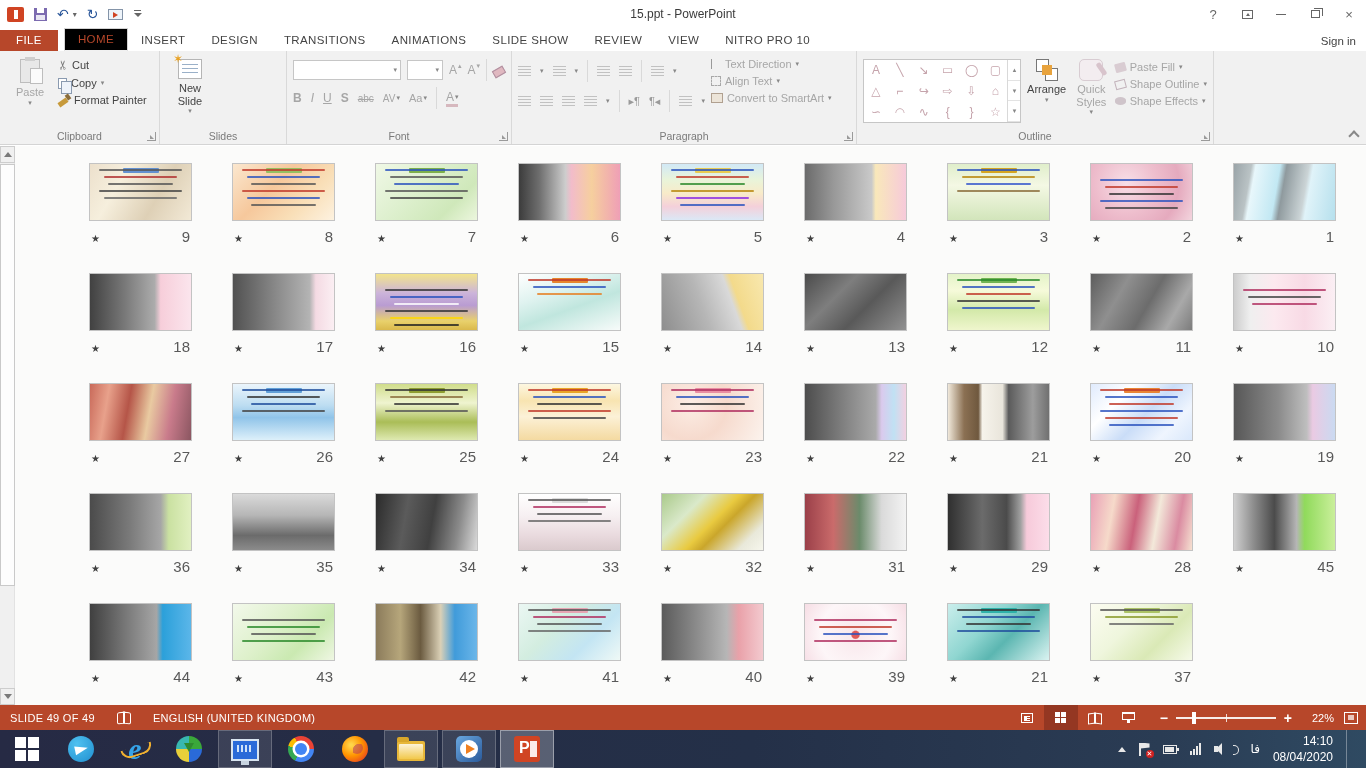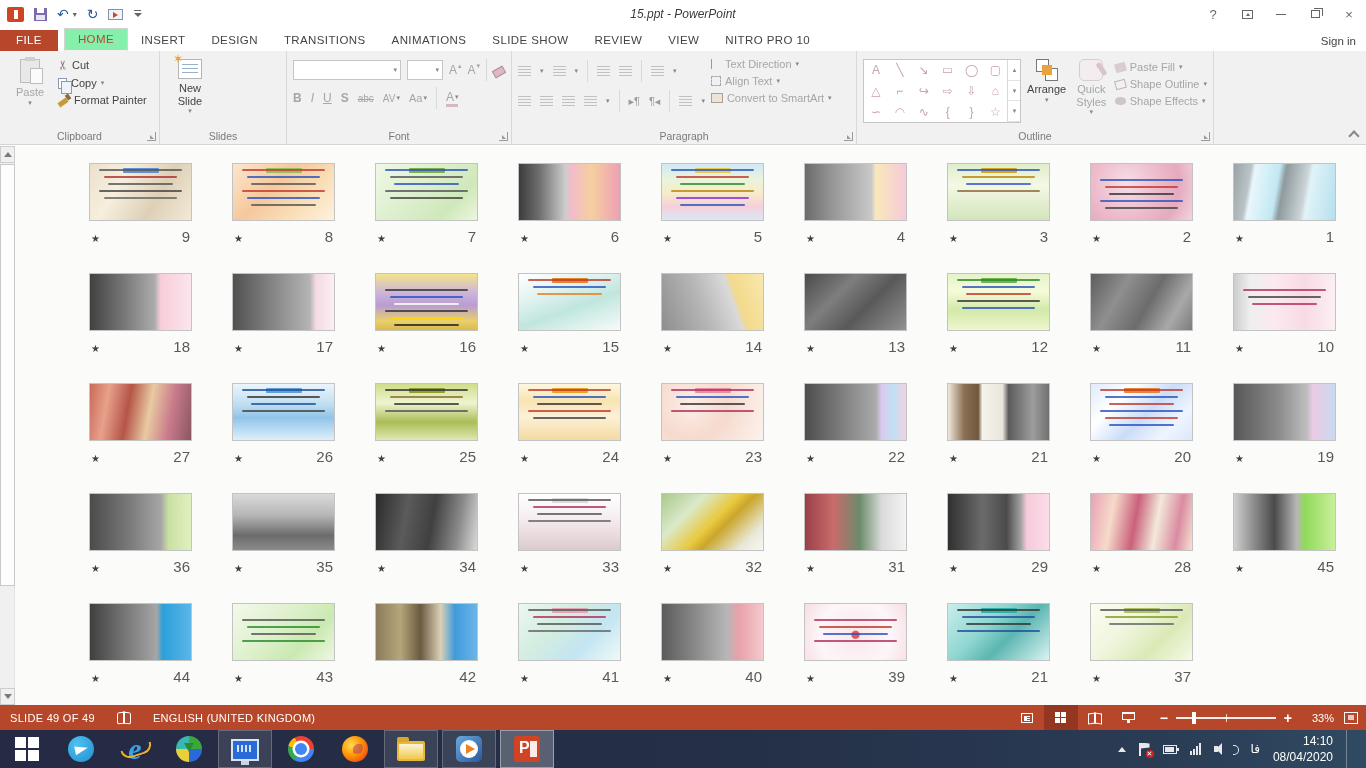--- a/index.html
+++ b/index.html
@@ -14,34 +14,34 @@
   .floppy { width:13px; height:13px; background:#7c6bb0; position:relative; }
   .floppy::before { content:""; position:absolute; left:3px; top:0; width:7px; height:5px; background:#fff; }
   .floppy::after { content:""; position:absolute; left:2px; bottom:1px; width:9px; height:5px; background:#e8e6f2; }
   .qat-glyph { color:#2b579a; font-size:14px; line-height:1; }
   .qat-dd { font-size:8px; color:#666; margin-left:-6px; }
   .mini-monitor { width:15px; height:11px; border:1px solid #8494a8; background:#eef4fa; position:relative; }
   .mini-monitor::after { content:""; position:absolute; left:4px; top:2px; border-left:5px solid #d04423; border-top:3px solid transparent; border-bottom:3px solid transparent; }
   .qat-more { width:10px; height:10px; position:relative; }
   .qat-more::before { content:""; position:absolute; top:1px; left:1px; width:7px; height:1px; background:#666; }
   .qat-more::after { content:""; position:absolute; top:4px; left:1px; border-left:4px solid transparent; border-right:4px solid transparent; border-top:4px solid #666; }
-  .win-title { position:absolute; left:0; right:0; text-align:center; font-size:12px; color:#3b3b3b; pointer-events:none;font-style:italic; }
+  .win-title { position:absolute; left:0; right:0; text-align:center; font-size:12px; color:#3b3b3b; pointer-events:none; }
   .win-controls { position:absolute; right:0; top:0; height:28px; display:flex; align-items:center; gap:0; }
   .wc { width:34px; height:22px; display:flex; align-items:center; justify-content:center; color:#666; font-size:13px; }
   .wc .bar { width:10px; height:1px; background:#666; }
   .wc .rest { width:9px; height:8px; border:1px solid #666; position:relative; background:#fff; }
   .wc .rest::before { content:""; position:absolute; left:2px; top:-3px; width:8px; height:7px; border:1px solid #666; border-left:none; border-bottom:none; }
   .wc .ribopt { width:11px; height:9px; border:1px solid #666; position:relative; }
   .wc .ribopt::after { content:""; position:absolute; left:3px; top:2px; border-left:2px solid transparent; border-right:2px solid transparent; border-bottom:3px solid #666; }
 
   
   .tabstrip { position:absolute; left:0; top:28px; width:1366px; height:23px; background:#fff; display:flex; align-items:flex-end; }
   .tab { padding:4px 13px 5px 13px; font-size:11.5px; letter-spacing:.4px; color:#444; }
   .tab.file { background:#b7472a; color:#fff; padding:4px 16px 5px 16px; margin-right:6px; }
-  .tab.active { background:#86efac; color:#b7472a; border:1px solid #d4d4d4; border-bottom:1px solid #f1f1f1; }
+  .tab.active { background:#000000; color:#b7472a; border:1px solid #d4d4d4; border-bottom:1px solid #f1f1f1; }
   .signin { position:absolute; right:10px; bottom:4px; font-size:11.5px; color:#444; }
 
   
   .ribbon { position:absolute; left:0; top:51px; width:1366px; height:94px; background:#f1f1f1; border-bottom:1px solid #d4d4d4; display:flex; }
   .rgroup { position:relative; height:100%; border-right:1px solid #d9d9d9; padding:4px 4px 16px 4px; display:flex; }
   .rgroup-label { position:absolute; bottom:2px; left:0; right:0; text-align:center; font-size:10.5px; color:#7a7a7a; }
   .launcher { position:absolute; right:3px; bottom:3px; width:9px; height:9px; border-right:1px solid #9a9a9a; border-bottom:1px solid #9a9a9a; }
   .launcher::after { content:""; position:absolute; right:1px; bottom:1px; border-top:4px solid transparent; border-right:4px solid #9a9a9a; transform:rotate(90deg); }
   .bigbtn { display:flex; flex-direction:column; align-items:center; justify-content:flex-start; width:52px; padding-top:4px; text-align:center; font-size:11px; color:#444; line-height:1.15; }
   .bigbtn.dim { color:#a6a6a6; }
@@ -924,21 +924,21 @@
         <span class="sv-show"></span>
       </div>
     <div class="zoomctl">
       <span class="zminus">−</span>
       <span class="ztrack">
           <span class="ztick"></span>
           <span class="zthumb"></span>
         </span>
       <span class="zplus">+</span>
     </div>
-    <span class="zpct">33%</span>
+    <span class="zpct">22%</span>
     <span class="fitbtn"></span>
   </div>
 </div>
 
 <div class="taskbar">
   <div class="tb-apps">
       <div class="tb-btn">
         <div class="ai-start">
           <span></span>
           <span></span>

